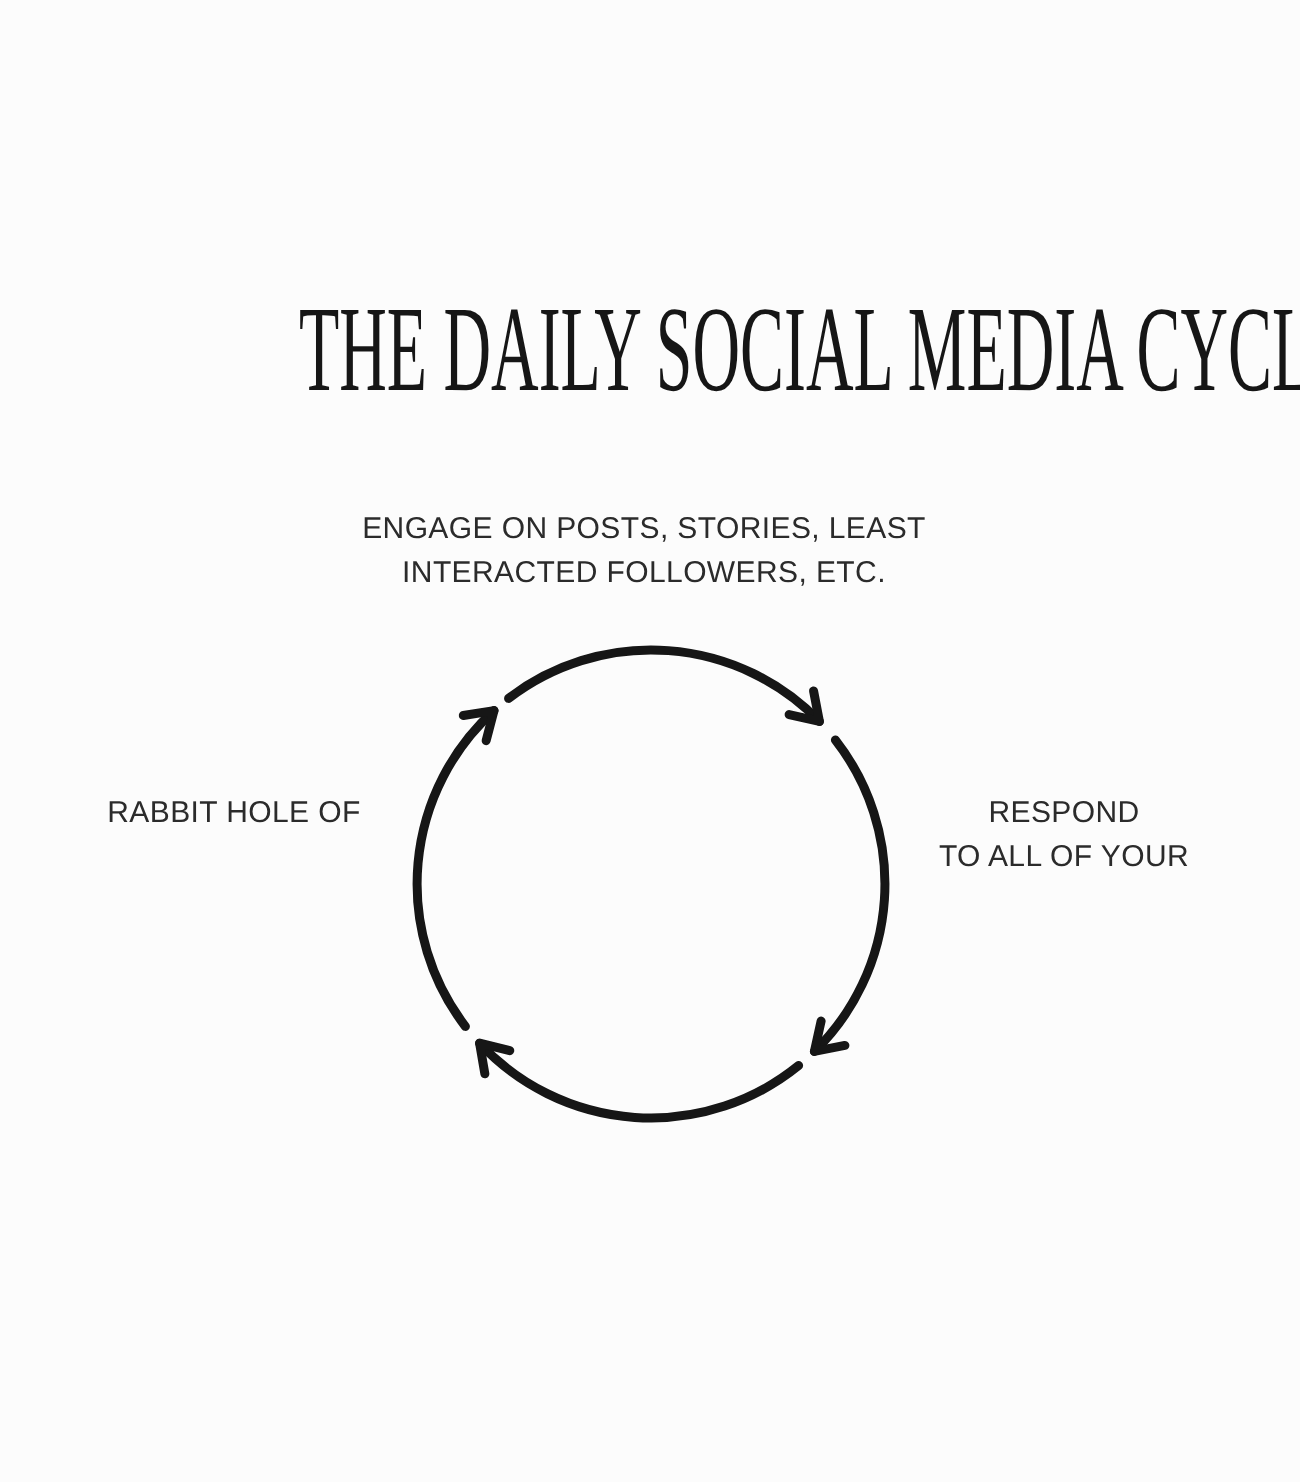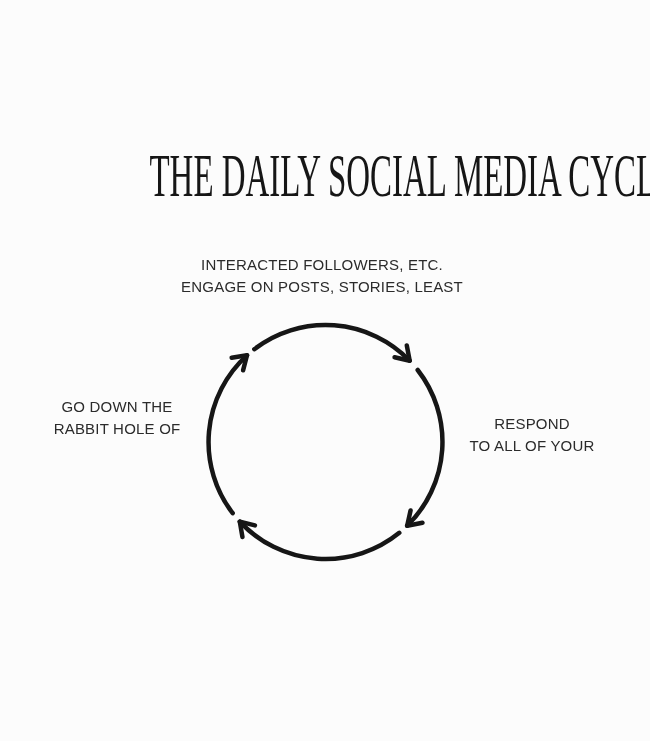--- a/index.html
+++ b/index.html
@@ -46,21 +46,21 @@
   }
   .label{
     position:absolute;
     text-align:center;
     font-size:15px;
     line-height:22px;
     letter-spacing:0.2px;
     color:var(--label);
   }
   .label-top{left:157px;top:254px;width:330px;}
-  .label-right{left:422px;top:396px;width:220px;margin-top:17px;}
+  .label-right{left:422px;top:396px;width:220px;}
   .label-bottom{left:189px;top:583px;width:260px;}
   .label-left{left:7px;top:396px;width:220px;}
 </style>
 </head>
 <body>
 
 <div class="canvas">
 
   <h1 class="title">THE DAILY SOCIAL MEDIA CYCLE</h1>
 
@@ -70,28 +70,27 @@
         <path class="arrowhead" d="M -13 -8.5 L 0 0 L -13 8.5"></path>
       </marker>
     </defs>
     <path class="arc" d="M 254.3 349.2 A 117 117 0 0 1 409.7 360.7" marker-end="url(#arrow)"></path>
     <path class="arc" d="M 417.7 370.0 A 117 117 0 0 1 407.2 525.7" marker-end="url(#arrow)"></path>
     <path class="arc" d="M 399.3 532.8 A 117 117 0 0 1 239.8 521.6" marker-end="url(#arrow)"></path>
     <path class="arc" d="M 232.7 513.2 A 117 117 0 0 1 247.0 355.3" marker-end="url(#arrow)"></path>
   </svg>
 
   <div class="label label-top">
+    <div>ENGAGE ON POSTS, STORIES, LEAST</div>
     <div>INTERACTED FOLLOWERS, ETC.</div>
-    <div>ENGAGE ON POSTS, STORIES, LEAST</div>
   </div>
 
   <div class="label label-right">
     <div>RESPOND</div>
     <div>TO ALL OF YOUR</div>
   </div>
 
 
   <div class="label label-left">
-    <div>GO DOWN THE</div>
     <div>RABBIT HOLE OF</div>
   </div>
 
 </div>
 
 </body></html>

